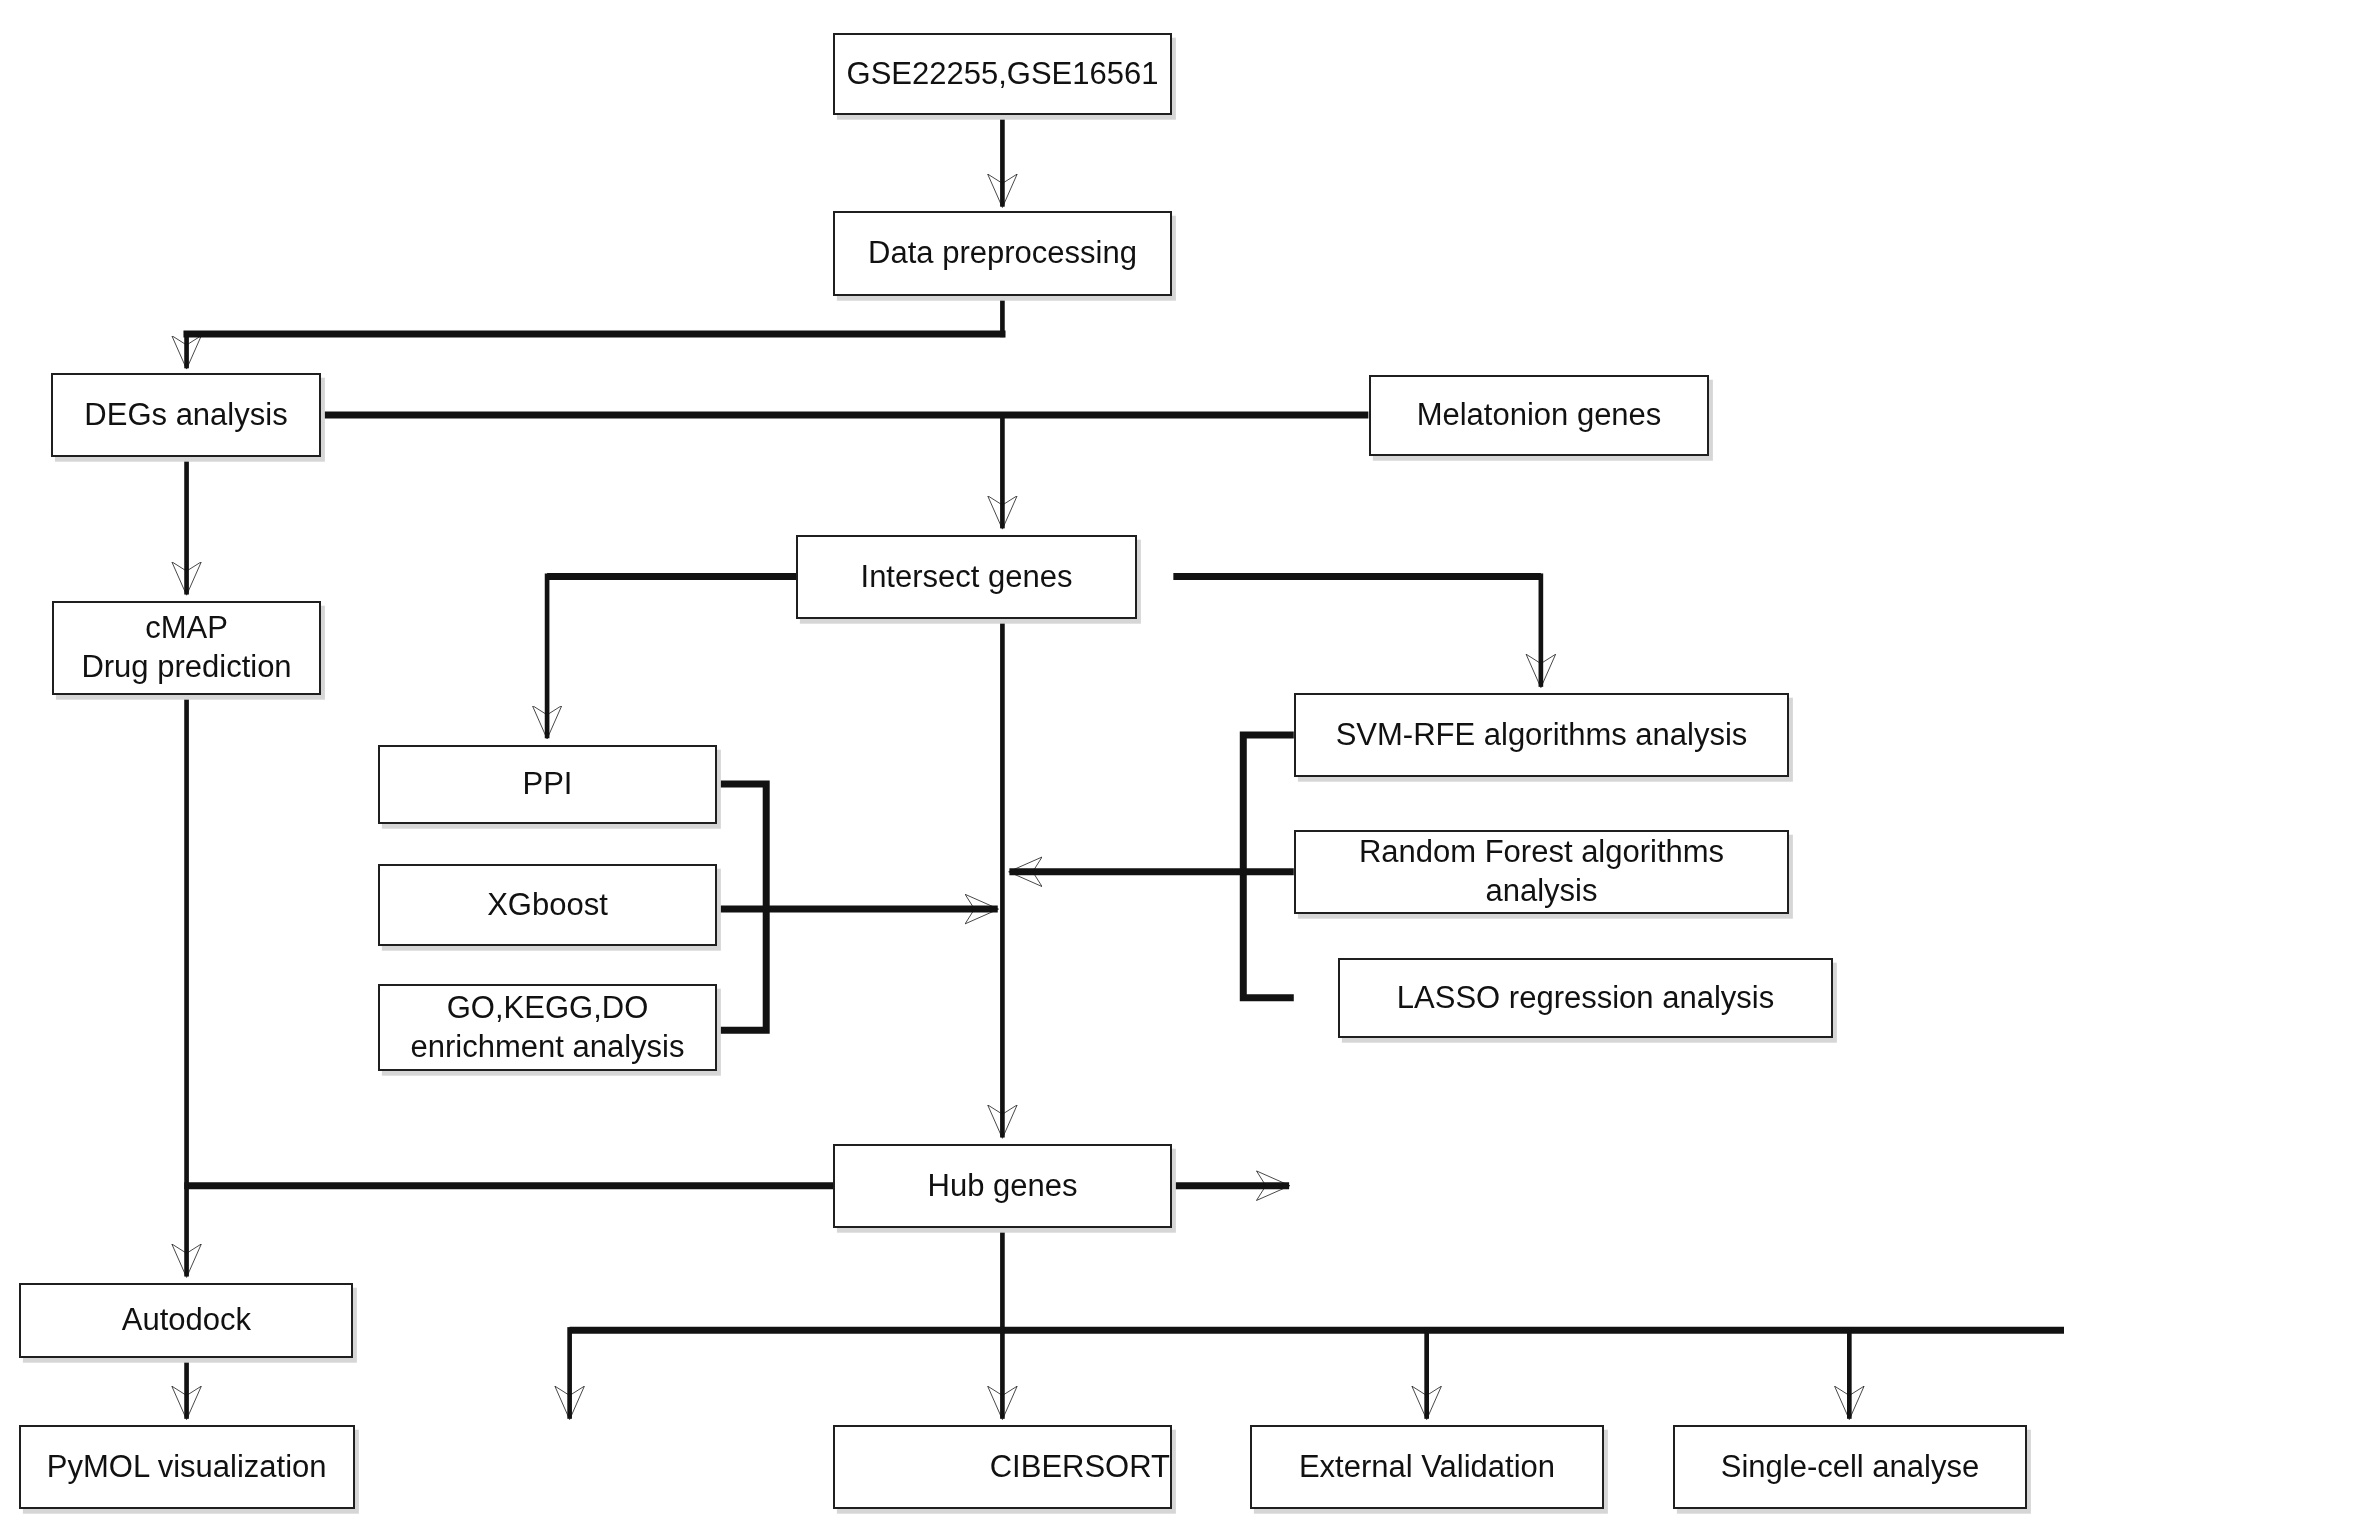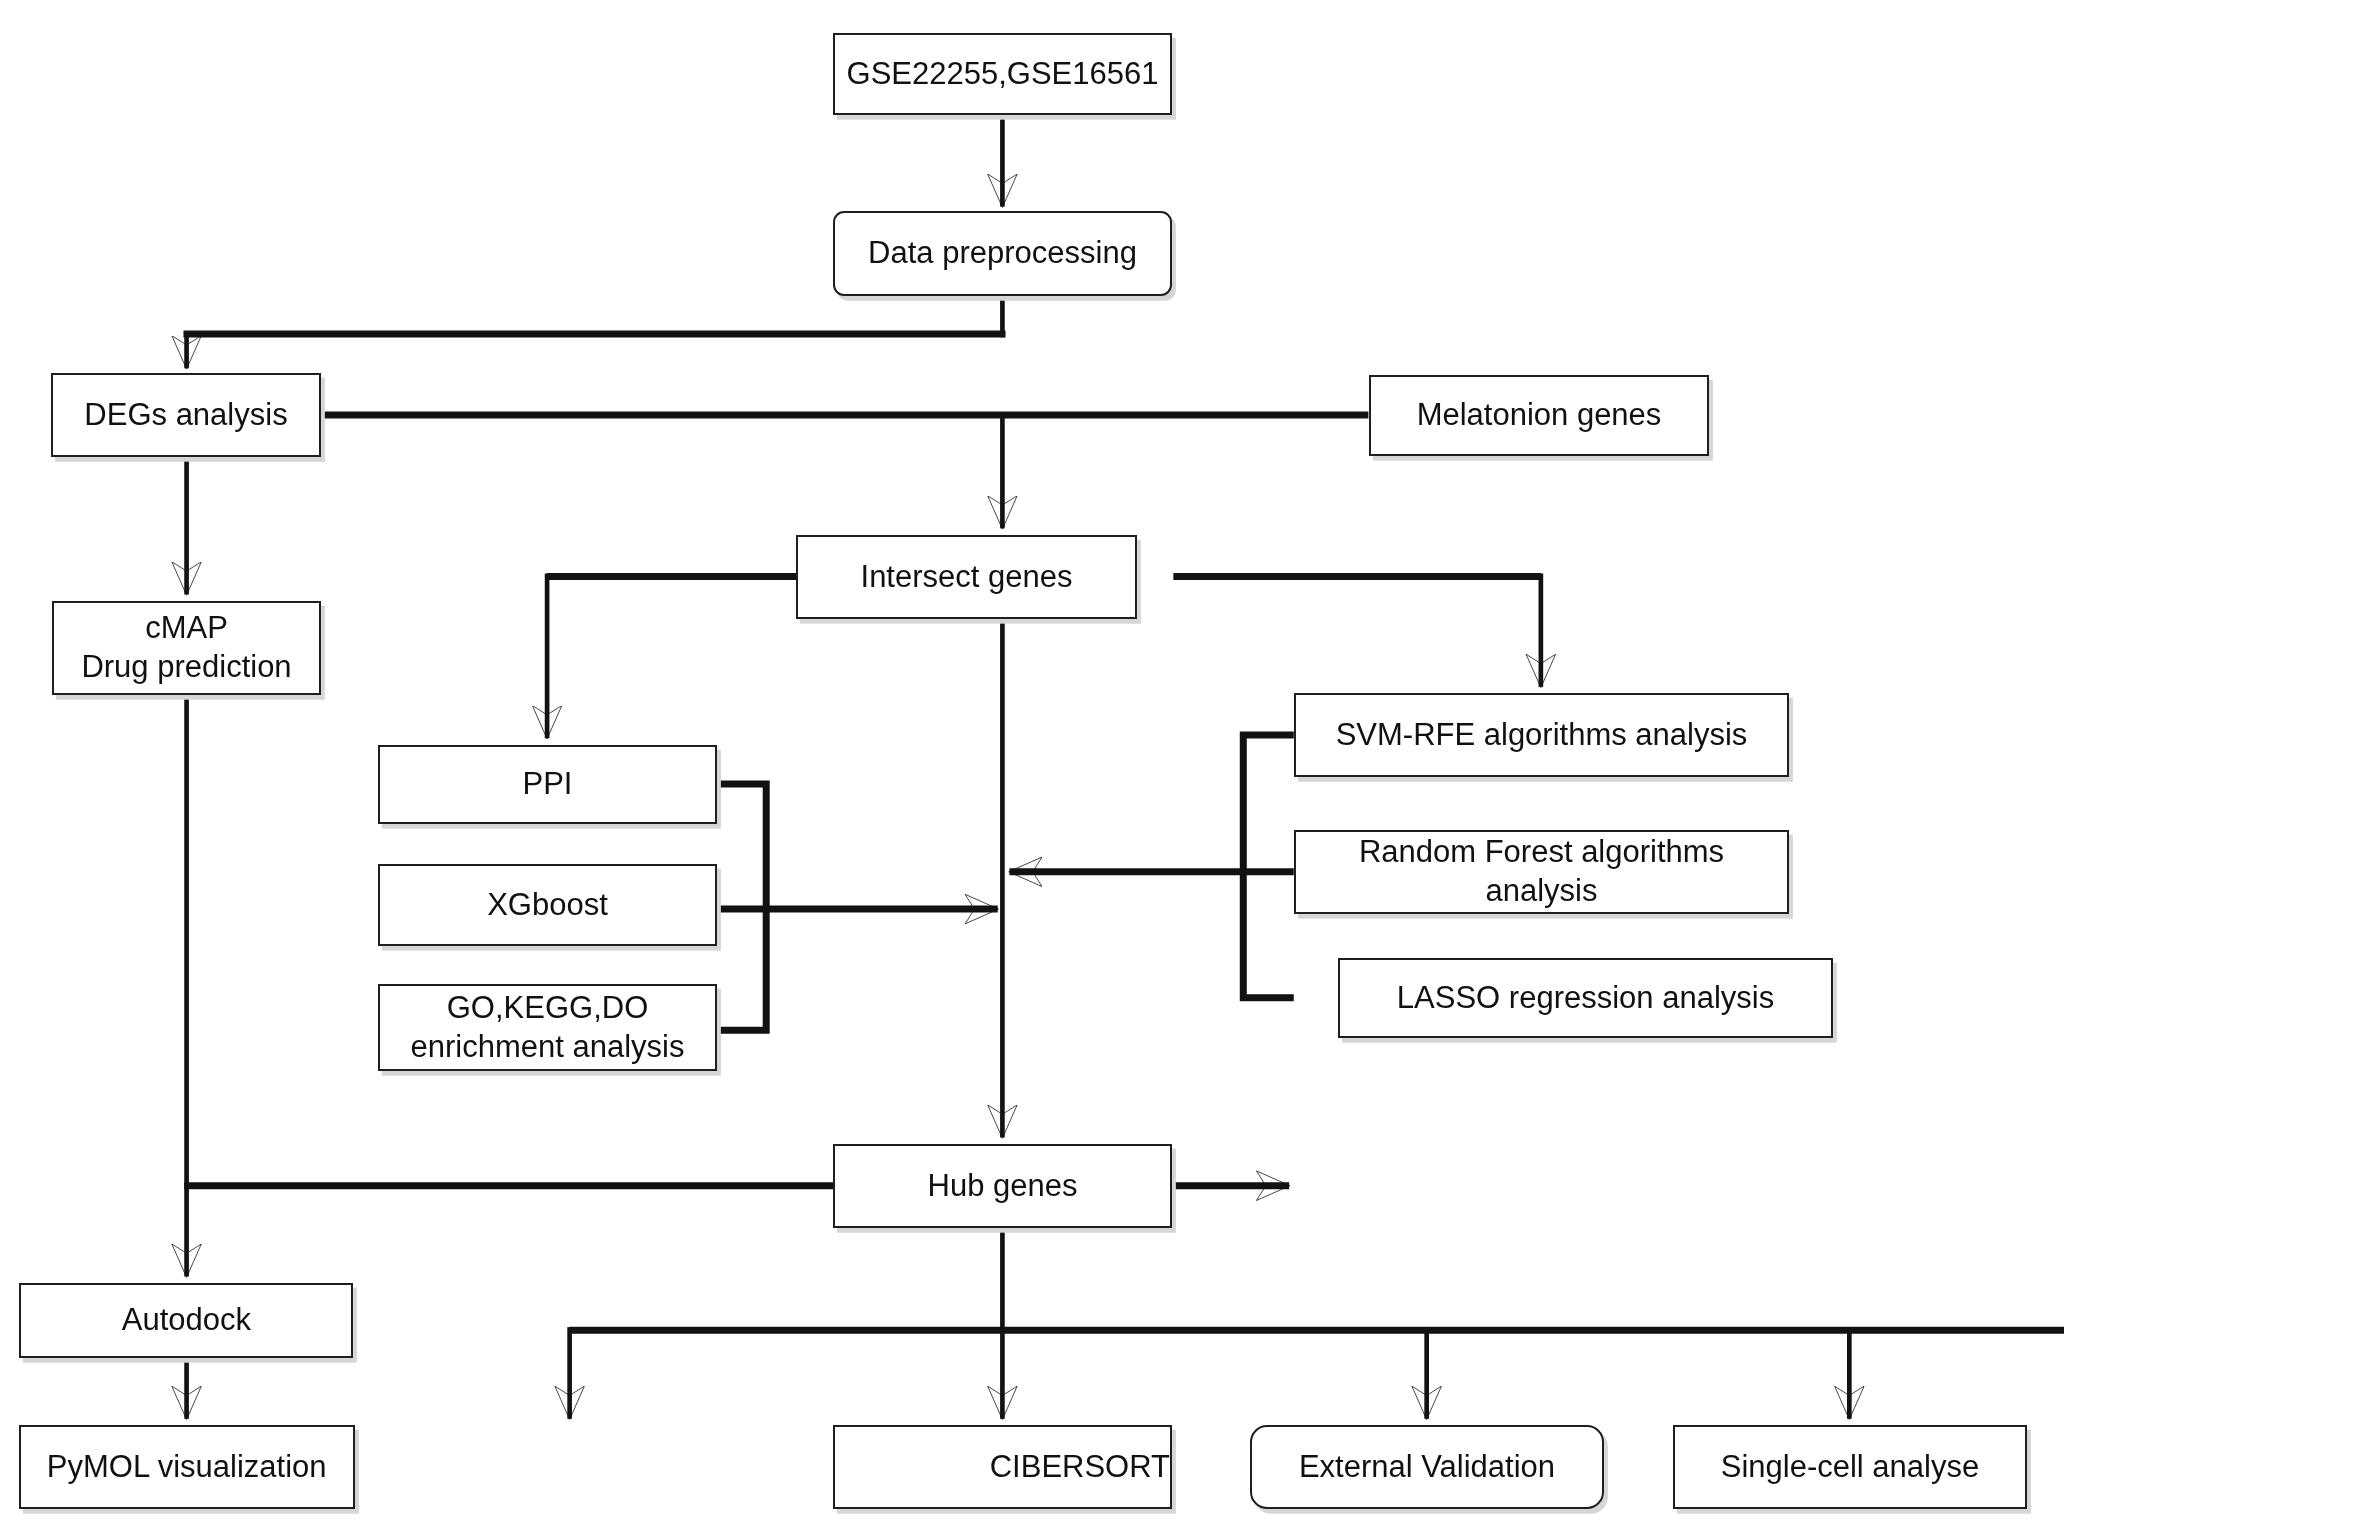--- a/index.html
+++ b/index.html
@@ -92,21 +92,21 @@
     <path class="thin" d="M2380 1708 V1826" marker-end="url(#arr)"></path>
     <path class="thin" d="M2861 1708 V1826" marker-end="url(#arr)"></path>
 
     <path class="thin" d="M240 1747 V1826" marker-end="url(#arr)"></path>
   </svg>
 
   <div class="node" style="left:833px; top:33px;   width:339px; height:82px;">
     <span>GSE22255,GSE16561</span>
   </div>
 
-  <div class="node" style="left:833px; top:211px;  width:339px; height:85px;border-radius:11px;">
+  <div class="node" style="left:833px; top:211px;  width:339px; height:85px;">
     <span>Data preprocessing</span>
   </div>
 
   <div class="node" style="left:51px;   top:373px;  width:270px; height:84px;">
     <span>DEGs analysis</span>
   </div>
 
   <div class="node" style="left:1369px; top:375px;  width:340px; height:81px;">
     <span>Melatonion genes</span>
   </div>
@@ -157,21 +157,21 @@
 
   <div class="node" style="left:18.7px;   top:1425px; width:336px; height:84px;">
     <span>PyMOL visualization</span>
   </div>
 
 
   <div class="node" style="left:833px; top:1425px; width:339px; height:84px;align-items:flex-end;">
     <span>CIBERSORT</span>
   </div>
 
-  <div class="node" style="left:1250px; top:1425px; width:354px; height:84px;border-radius:17px;">
+  <div class="node" style="left:1250px; top:1425px; width:354px; height:84px;">
     <span>External Validation</span>
   </div>
 
   <div class="node" style="left:1673px; top:1425px; width:354px; height:84px;">
     <span>Single-cell analyse</span>
   </div>
 
   <div class="node" style="left:2077px; top:1425px; width:294px; height:84px;">
     <span>qPCR</span>
   </div>

